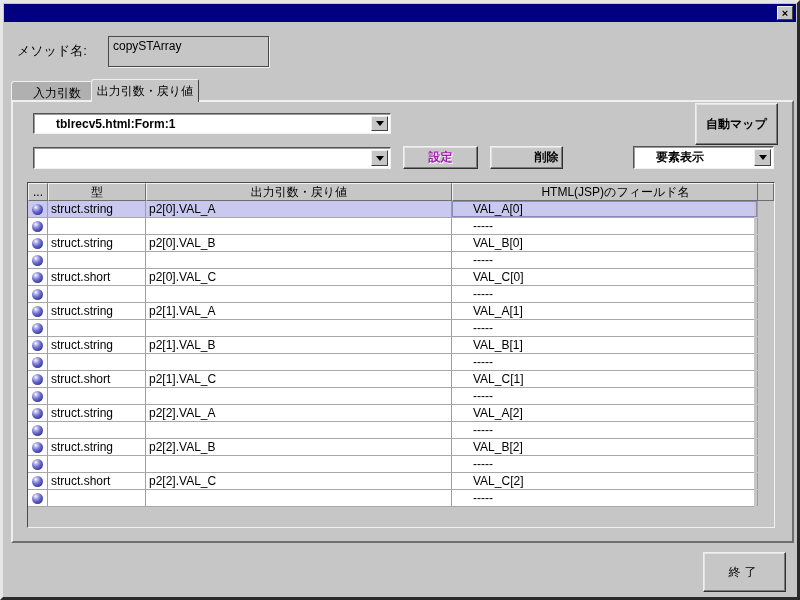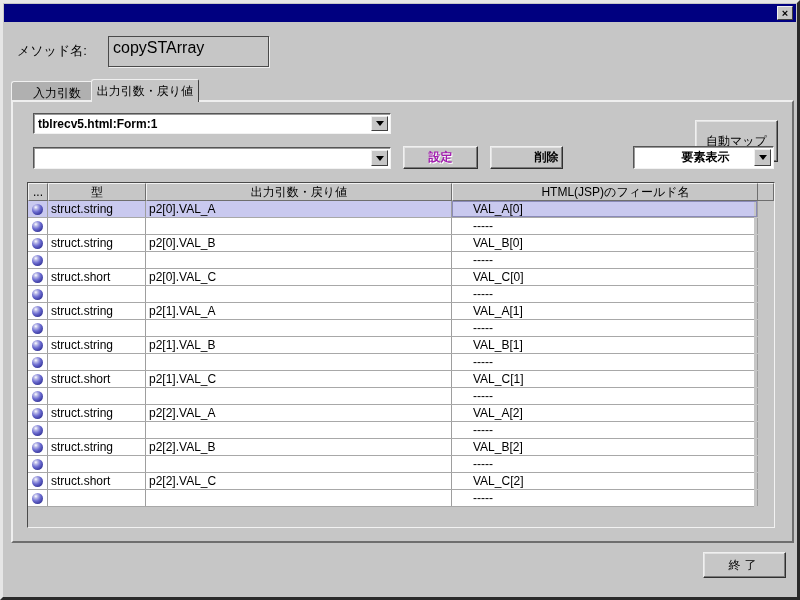--- a/index.html
+++ b/index.html
@@ -21,64 +21,64 @@
     position:absolute; right:3px; top:2px; width:16px; height:14px;
     background:#c6c6c6; color:#000; font-weight:bold; font-size:11px; line-height:12px;
     text-align:center; border-top:1px solid #f0f0f0; border-left:1px solid #f0f0f0;
     border-right:1px solid #404040; border-bottom:1px solid #404040;
   }
 
   .method-label { position:absolute; left:14px; top:39px; font-size:13px; }
   .method-field {
     position:absolute; left:105px; top:33px; width:161px; height:31px;
     background:#c6c6c6; border:1px solid #4a4a4a;
-    box-shadow:1px 1px 0 #efefef; padding:2px 4px; font-size:16px;
+    box-shadow:1px 1px 0 #efefef; padding:2px 4px; font-size:12px;
   }
 
   .tab { position:absolute; text-align:center; font-size:12px;
     border-top:1px solid #f0f0f0; border-left:1px solid #f0f0f0; border-right:1px solid #404040;
     border-top-left-radius:3px; border-top-right-radius:2px; padding-top:3px;
   }
   .tab-inactive { left:8px; top:78px; width:92px; height:19px; background:#b0b0b0; z-index:2; }
   .tab-active   { left:88px; top:76px; width:108px; height:23px; background:#c6c6c6; z-index:3; }
 
   .tab-panel {
     position:absolute; left:8px; top:97px; width:783px; height:443px; background:#c6c6c6;
     border-top:2px solid #efefef; border-left:2px solid #efefef;
     border-right:2px solid #6e6e6e; border-bottom:2px solid #6e6e6e; z-index:1;
   }
 
   .combo {
     position:absolute; background:#fff; border-top:1px solid #555; border-left:1px solid #555;
     border-right:1px solid #f2f2f2; border-bottom:1px solid #f2f2f2;
     box-shadow:inset 1px 1px 0 #9a9a9a;
-    display:flex; align-items:center; padding-left:4px; overflow:hidden;
+    display:flex; align-items:center; padding-left:22px; overflow:hidden;
   }
   .combo-form { left:20px; top:11px; width:358px; height:21px; font-weight:bold; }
   .combo-field{ left:20px; top:45px; width:358px; height:22px; }
-  .combo-disp { left:620px; top:44px; width:141px; height:23px; font-weight:bold;justify-content:center; }
+  .combo-disp { left:620px; top:44px; width:141px; height:23px; font-weight:bold; }
   .combo-arrow-btn {
     position:absolute; right:2px; top:2px; bottom:2px; width:17px; background:#c6c6c6;
     border-top:1px solid #f0f0f0; border-left:1px solid #f0f0f0;
     border-right:1px solid #404040; border-bottom:1px solid #404040;
     display:flex; align-items:center; justify-content:center;
   }
   .arrow-down { width:0; height:0; border-left:4px solid transparent; border-right:4px solid transparent; border-top:5px solid #000; }
 
   .btn {
     position:absolute; background:#c6c6c6; text-align:center;
     border-top:1px solid #f0f0f0; border-left:1px solid #f0f0f0;
     border-right:1px solid #303030; border-bottom:1px solid #303030;
     box-shadow:inset -1px -1px 0 #7a7a7a, inset 1px 1px 0 #e2e2e2;
     font-size:12px; display:flex; align-items:center; justify-content:center;
   }
-  .btn-automap { left:682px; top:18px;  width:83px; height:42px; font-weight:normal; }
+  .btn-automap { left:682px; top:1px;  width:83px; height:42px; font-weight:bold; }
   .btn-set    { left:390px; top:44px; width:75px; height:23px; font-weight:bold; color:#a21caf; text-shadow:1px 1px 0 #fff; }
   .btn-delete { left:477px; top:44px; width:73px; height:23px; font-weight:bold;padding-left:40px; }
-  .btn-exit   { position:absolute; left:700px; top:549px; width:83px; height:26px; letter-spacing:4px; }
+  .btn-exit   { position:absolute; left:700px; top:549px; width:83px; height:40px; letter-spacing:4px; }
 
   .table-viewport {
     position:absolute; left:14px; top:80px; width:748px; height:346px; background:#c6c6c6;
     border-top:1px solid #4a4a4a; border-left:1px solid #4a4a4a;
     border-right:1px solid #f2f2f2; border-bottom:1px solid #f2f2f2; overflow:hidden;
   }
   .thead { display:flex; height:18px; }
   .th {
     background:#c6c6c6; font-size:12px; text-align:center; line-height:16px;
     border-top:1px solid #f2f2f2; border-left:1px solid #f2f2f2;

